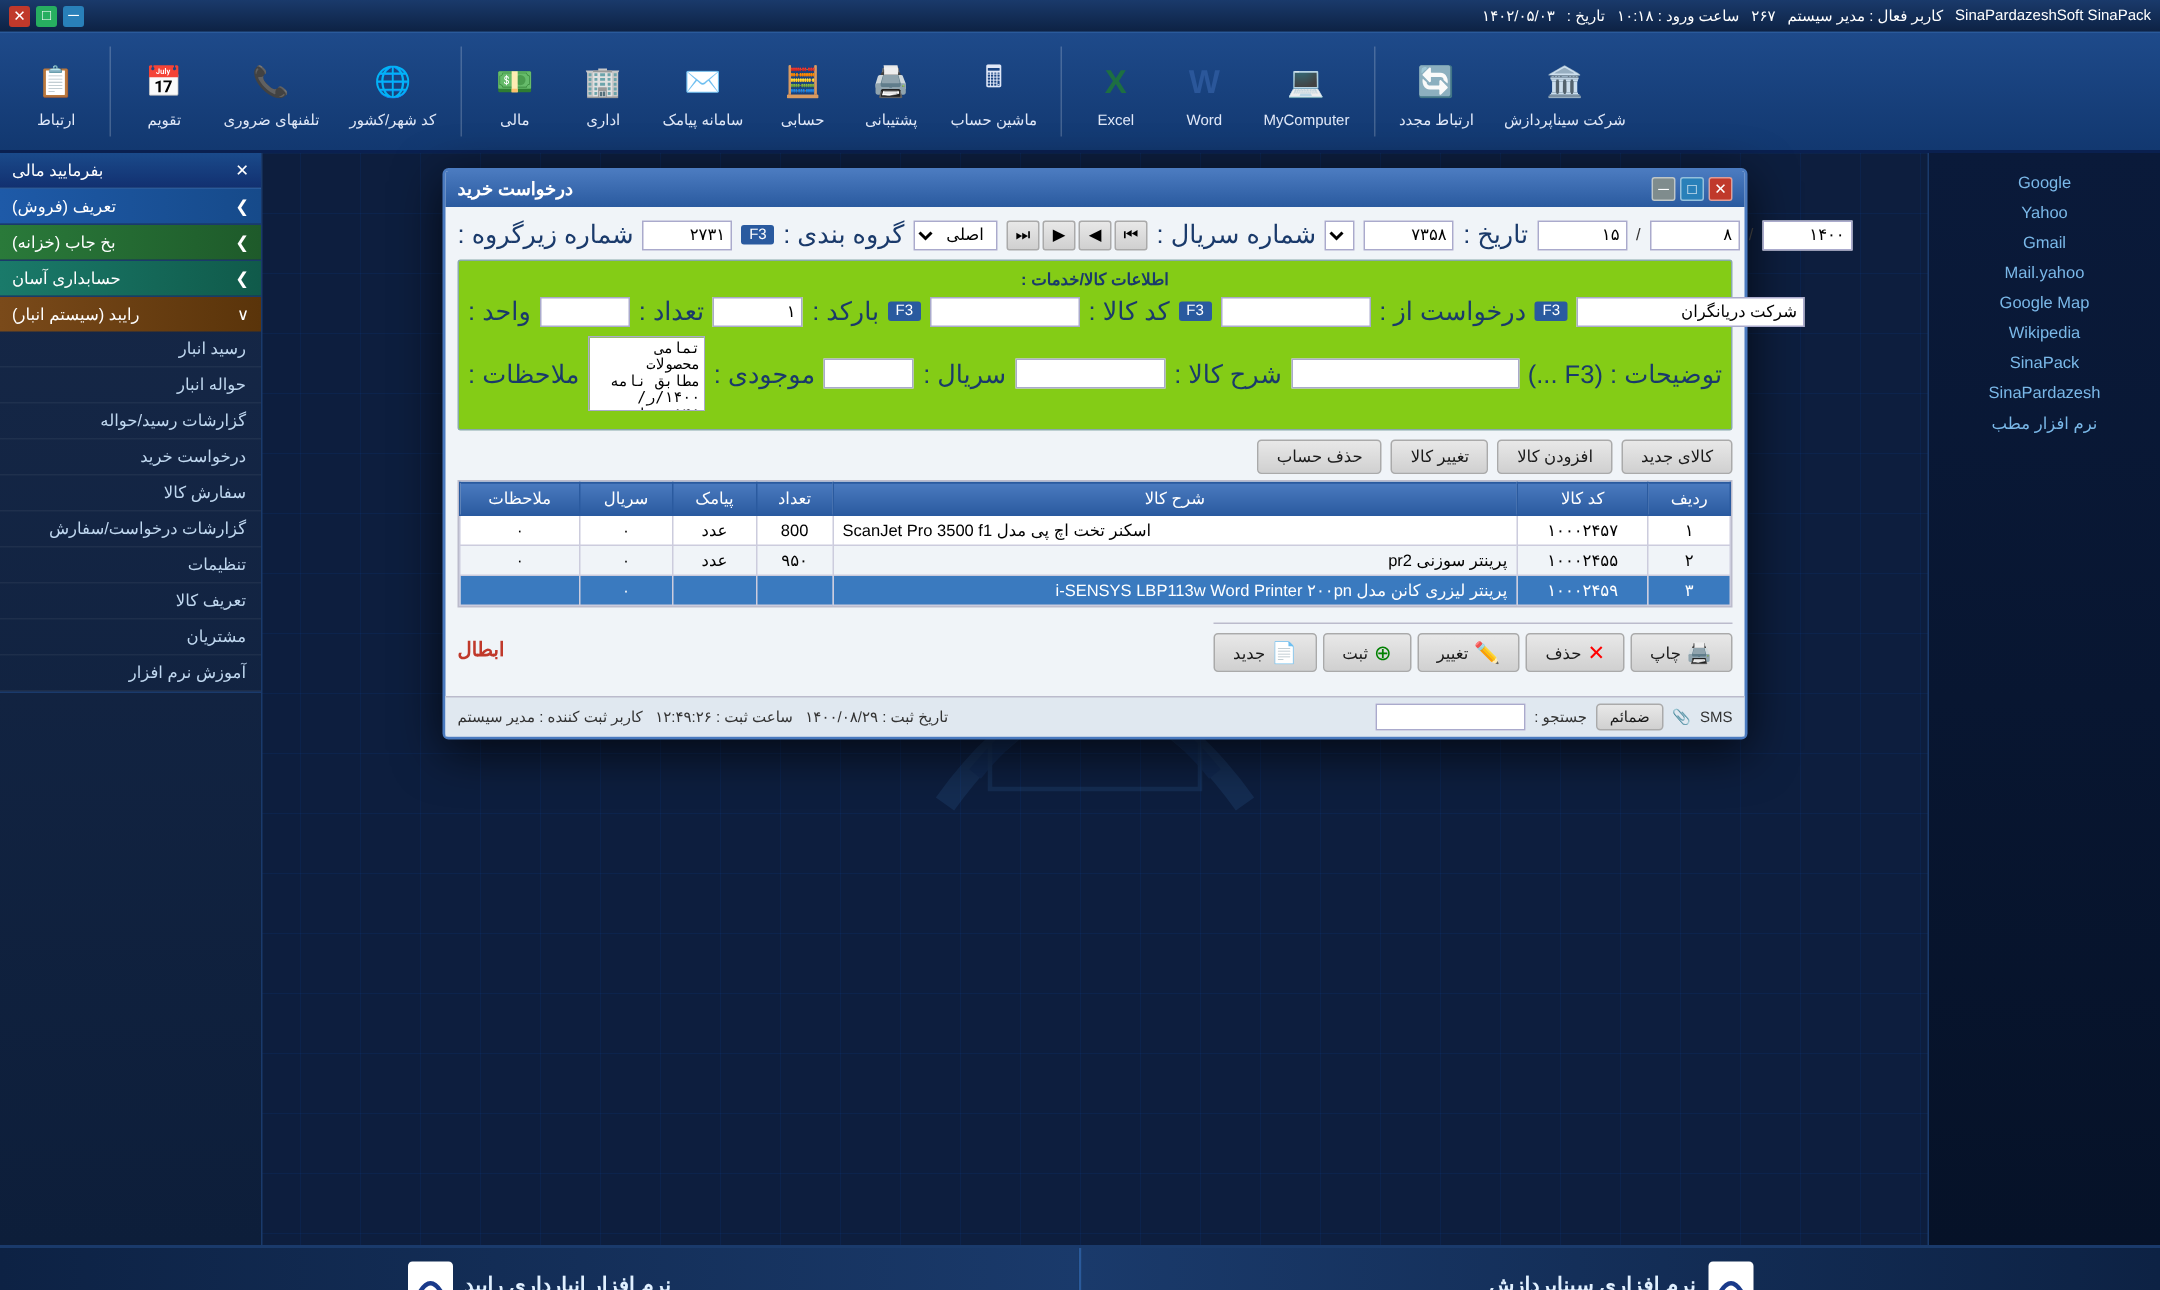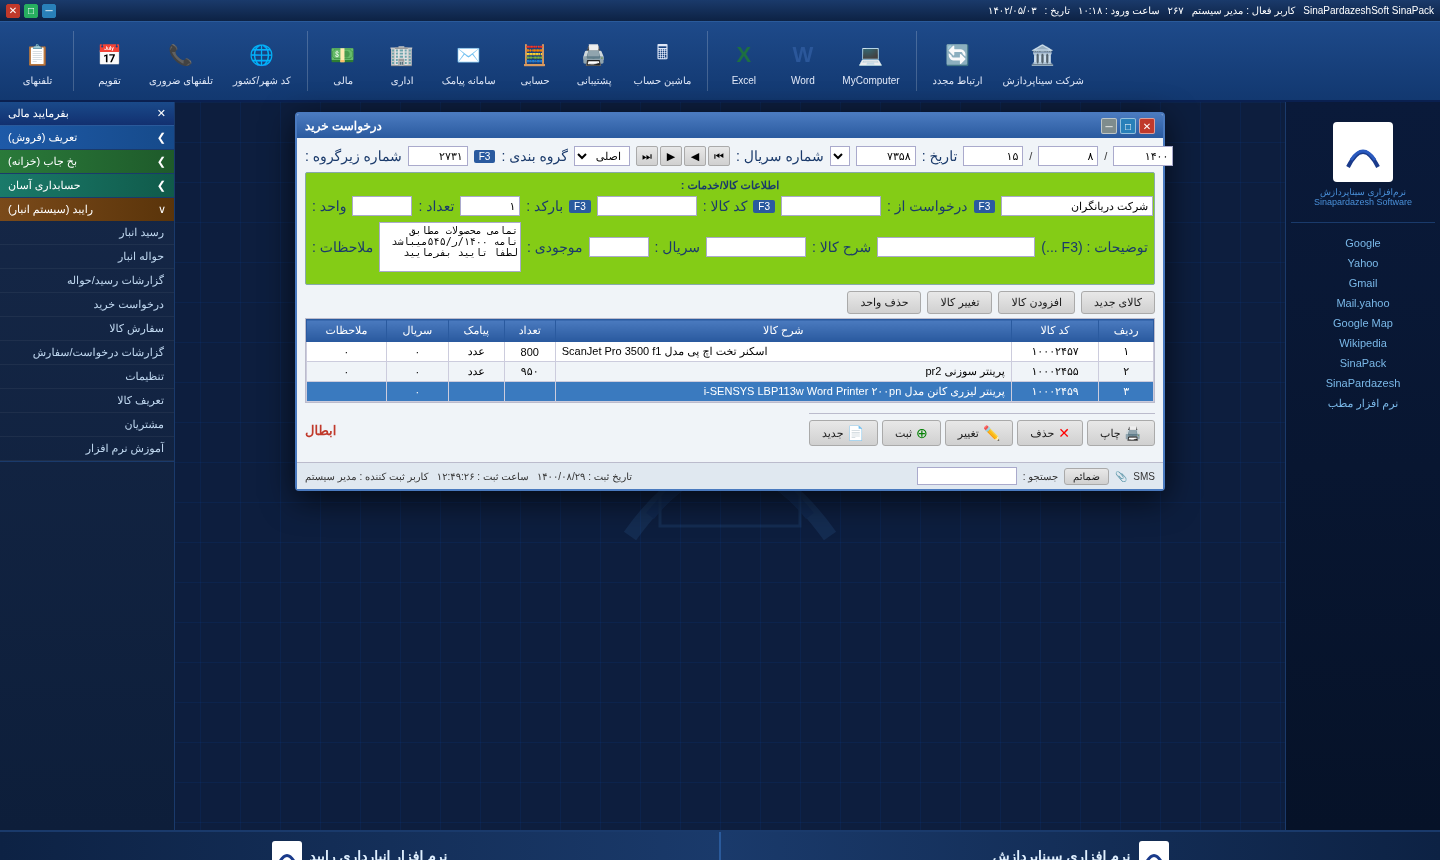--- a/index.html
+++ b/index.html
@@ -237,21 +237,21 @@
     
     .form-row {
       display: flex;
       align-items: center;
       gap: 6px;
       margin-bottom: 6px;
       flex-direction: row-reverse;
     }
     .form-label {
       color: #1a3a6b;
-      font-size: 14px;
+      font-size: 17px;
       white-space: nowrap;
     }
     .form-input {
       border: 1px solid #aac;
       background: #fff;
       padding: 2px 4px;
       font-size: 11px;
       font-family: Tahoma, Arial, sans-serif;
       direction: rtl;
       height: 20px;
@@ -450,21 +450,21 @@
   <div class="title-bar-left">
     <span class="title-btn minimize">─</span>
     <span class="title-btn maximize">□</span>
     <span class="title-btn close">✕</span>
   </div>
 </div>
 
 <div class="top-toolbar">
   <div class="toolbar-item">
     <div class="toolbar-icon">📋</div>
-    <span>تلفنهای</span>
+    <span>ارتباط</span>
   </div>
   <div class="toolbar-sep"></div>
   <div class="toolbar-item">
     <div class="toolbar-icon">📅</div>
     <span>تقویم</span>
   </div>
   <div class="toolbar-item">
     <div class="toolbar-icon">📞</div>
     <span>تلفنهای ضروری</span>
   </div>
@@ -518,29 +518,20 @@
   <div class="toolbar-item">
     <div class="toolbar-icon">🏛️</div>
     <span>شرکت سیناپردازش</span>
   </div>
 </div>
 
 <div class="main-area">
   <div class="grid-bg"></div>
 
   <div class="sidebar">
-    <div class="logo-area">
-      <div class="logo-box">
-        <svg width="40" height="40" viewBox="0 0 40 40">
-          <path d="M5 35 Q20 5 35 35" stroke="#1a3a8a" stroke-width="4" fill="none"></path>
-          <path d="M8 28 Q20 10 32 28" stroke="#2a5abf" stroke-width="3" fill="none"></path>
-        </svg>
-      </div>
-      <div class="logo-text">نرم‌افزاری سیناپردازش<br>Sinapardazesh Software</div>
-    </div>
     <a class="sidebar-link">Google</a>
     <a class="sidebar-link">Yahoo</a>
     <a class="sidebar-link">Gmail</a>
     <a class="sidebar-link">Mail.yahoo</a>
     <a class="sidebar-link">Google Map</a>
     <a class="sidebar-link">Wikipedia</a>
     <a class="sidebar-link">SinaPack</a>
     <a class="sidebar-link">SinaPardazesh</a>
     <a class="sidebar-link">نرم افزار مطب</a>
   </div>
@@ -637,21 +628,21 @@
 
               <span class="form-label">شرح کالا :</span>
               <input class="form-input xlarge" type="text" value="" style="">
 
               <span class="form-label">توضیحات : (F3 ...)</span>
             </div>
           </div>
 
           <div class="form-row" style="justify-content:flex-end;margin-bottom:4px;">
             <button class="action-btn">
-              <span>حذف واحد</span>
+              <span>حذف حساب</span>
             </button>
             <button class="action-btn">
               <span>تغییر کالا</span>
             </button>
             <button class="action-btn">
               <span>افزودن کالا</span>
             </button>
             <button class="action-btn">
               <span>کالای جدید</span>
             </button>

